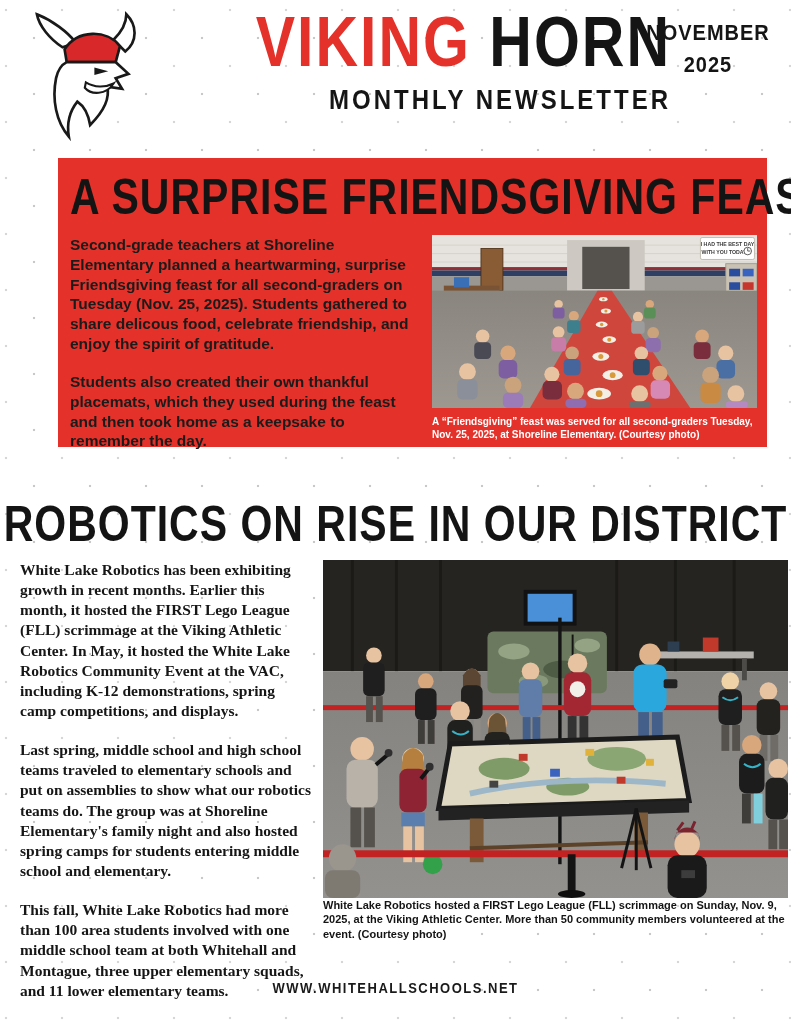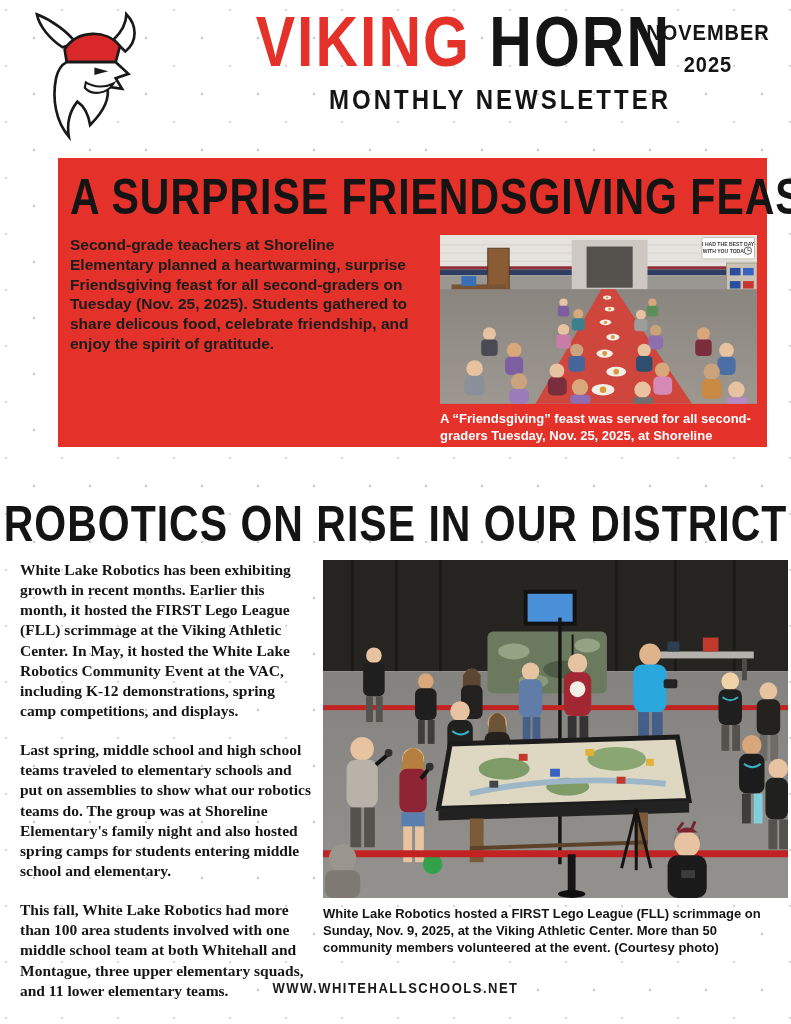--- a/index.html
+++ b/index.html
@@ -27,36 +27,36 @@
   .subtitle { margin-top:10px; font-size:24px; font-weight:bold; color:var(--ink);
               letter-spacing:3px; transform:scaleY(1.12); }
   .issue { position:absolute; right:18px; top:20px; width:130px; text-align:center;
            font-size:20px; font-weight:bold; color:var(--ink); letter-spacing:1px;
            line-height:1.45; transform:scaleY(1.1); }
   
   .feast { position:absolute; left:22px; right:24px; top:158px; height:289px;
            background:var(--red); padding:10px 10px 10px 12px;margin-left:36px; }
   .feast-head { text-align:center; font-size:41px; font-weight:bold; color:#141414;
                 letter-spacing:1px; transform:scaleY(1.2); margin-top:6px; white-space:nowrap; }
-  .feast-cols { display:grid; grid-template-columns:352px 1fr; gap:18px; margin-top:14px; }
+  .feast-cols { display:grid; grid-template-columns:352px 1fr; gap:10px; margin-top:14px; }
   .feast-text { color:#1b1b1b; font-weight:bold; font-size:15.5px; line-height:1.28; }
   .feast-text p { margin-bottom:18px; }
   .photo { display:block; width:100%; }
-  .feast-caption { color:#ffffff; font-weight:bold; font-size:13px; line-height:1.3;
+  .feast-caption { color:#ffffff; font-weight:bold; font-size:10px; line-height:1.3;
                    margin-top:7px; }
   
   .robotics-head { position:absolute; top:501px; left:0; right:0; text-align:center;
                    font-size:41px; font-weight:bold; color:#141414; letter-spacing:1px;
                    transform:scaleY(1.2); white-space:nowrap; }
   .robotics-cols { position:absolute; top:560px; left:20px; right:3px;
                    display:grid; grid-template-columns:292px 1fr; gap:11px; }
   .robotics-text { color:#161616; font-weight:bold; font-size:15.5px; line-height:1.3; }
   .robotics-text p { margin-bottom:19px;font-family:Liberation Serif, serif; }
-  .robotics-caption { color:#141414; font-weight:bold; font-size:13px; line-height:1.3;
-                      margin-top:8px; }
+  .robotics-caption { color:#141414; font-weight:bold; font-size:11px; line-height:1.3;
+                      }
   
   .footer { position:absolute; top:980px; left:0; right:0; text-align:center;
             font-size:13px; font-weight:bold; color:#1a1a1a; letter-spacing:1.5px;
             transform:scaleY(1.15); }
 </style>
 </head>
 <body>
 
 <div class="page">
 
@@ -77,20 +77,21 @@
   <div class="issue">
     <div>NOVEMBER</div>
     <div>2025</div>
   </div>
 
   <div class="feast">
     <div class="feast-head">A SURPRISE FRIENDSGIVING FEAST</div>
     <div class="feast-cols">
       <div class="feast-text">
         <p>Second-grade teachers at Shoreline Elementary planned a heartwarming, surprise Friendsgiving feast for all second-graders on Tuesday (Nov. 25, 2025). Students gathered to share delicous food, celebrate friendship, and enjoy the spirit of gratitude.</p>
+        <p>Students also created their own thankful placemats, which they used during the feast and then took home as a keepsake to remember the day.</p>
       </div>
       <div>
 
         <svg class="photo" viewBox="0 0 385 205" preserveAspectRatio="none">
           <rect x="0" y="0" width="385" height="56" fill="#e6e3de"></rect>
           <g stroke="#d3d0ca" stroke-width="1">
             <line x1="0" y1="12" x2="385" y2="12"></line>
               <line x1="0" y1="22" x2="385" y2="22"></line>
             <line x1="0" y1="32" x2="385" y2="32"></line>
           </g>

